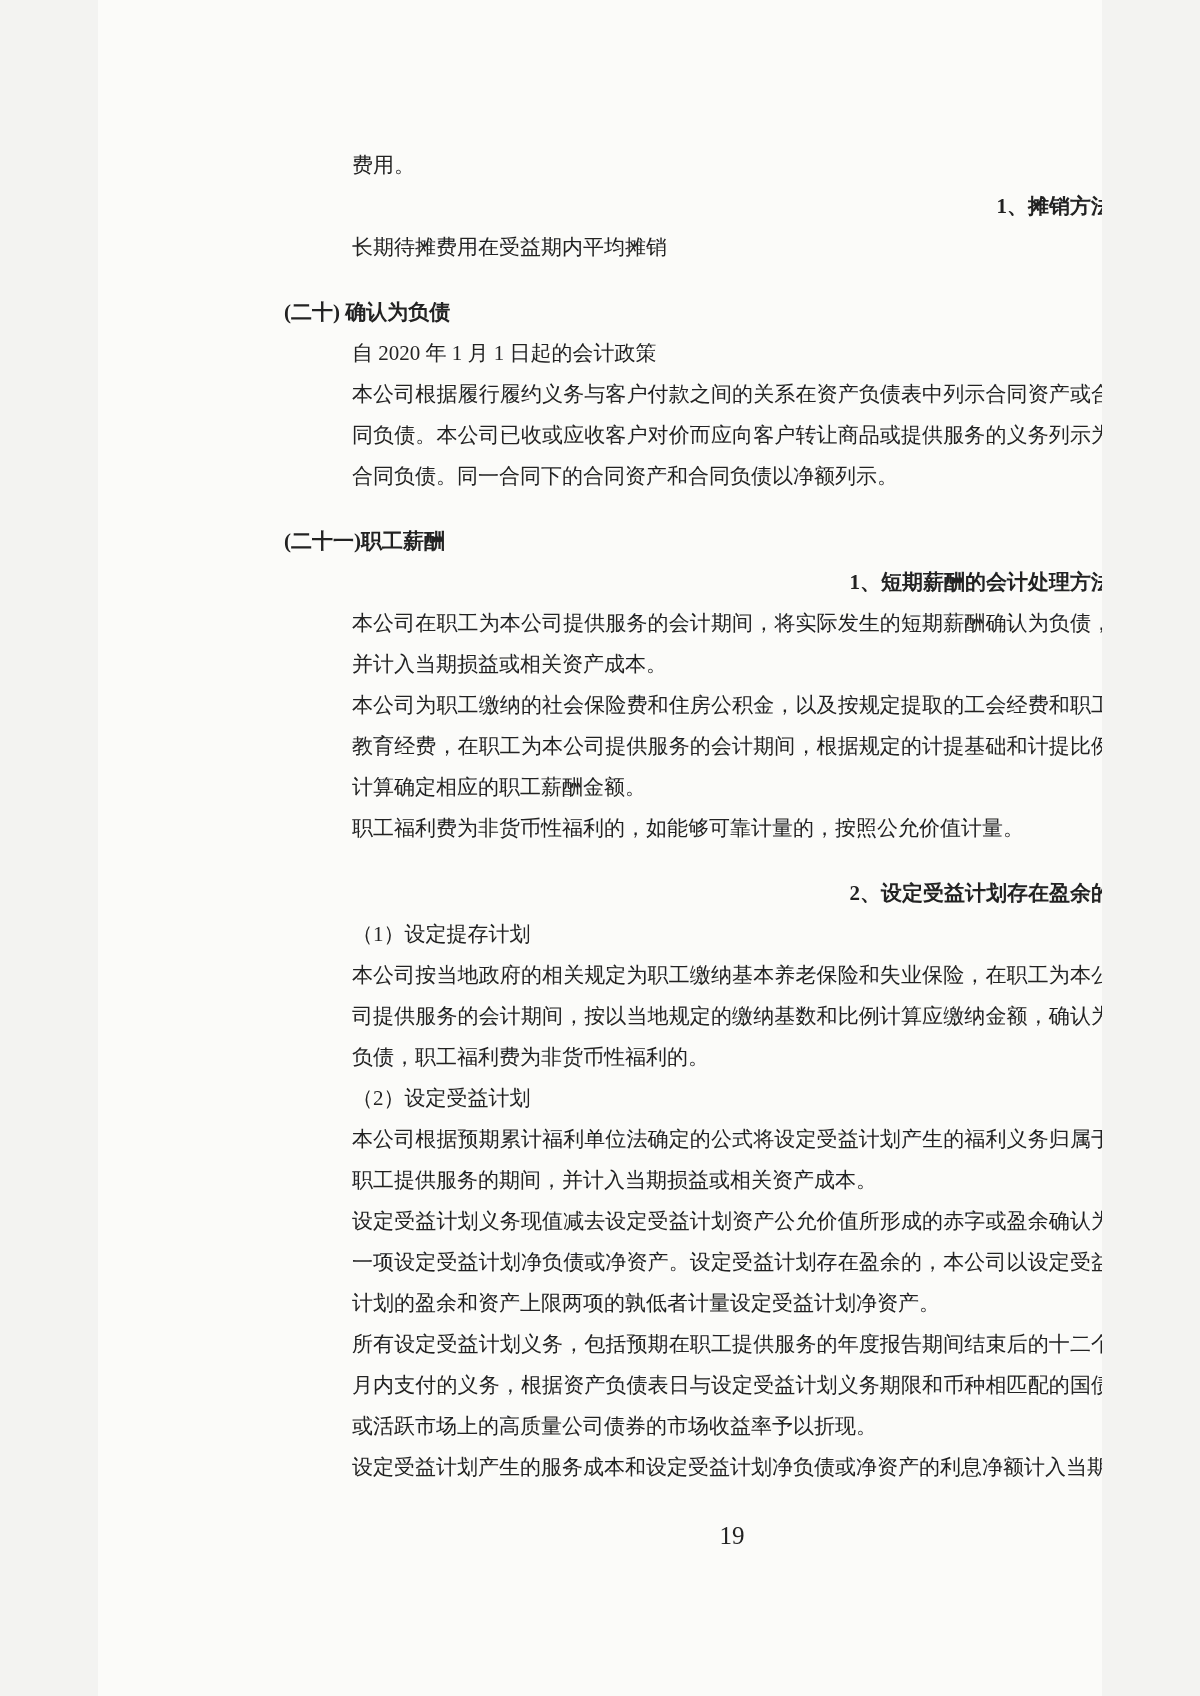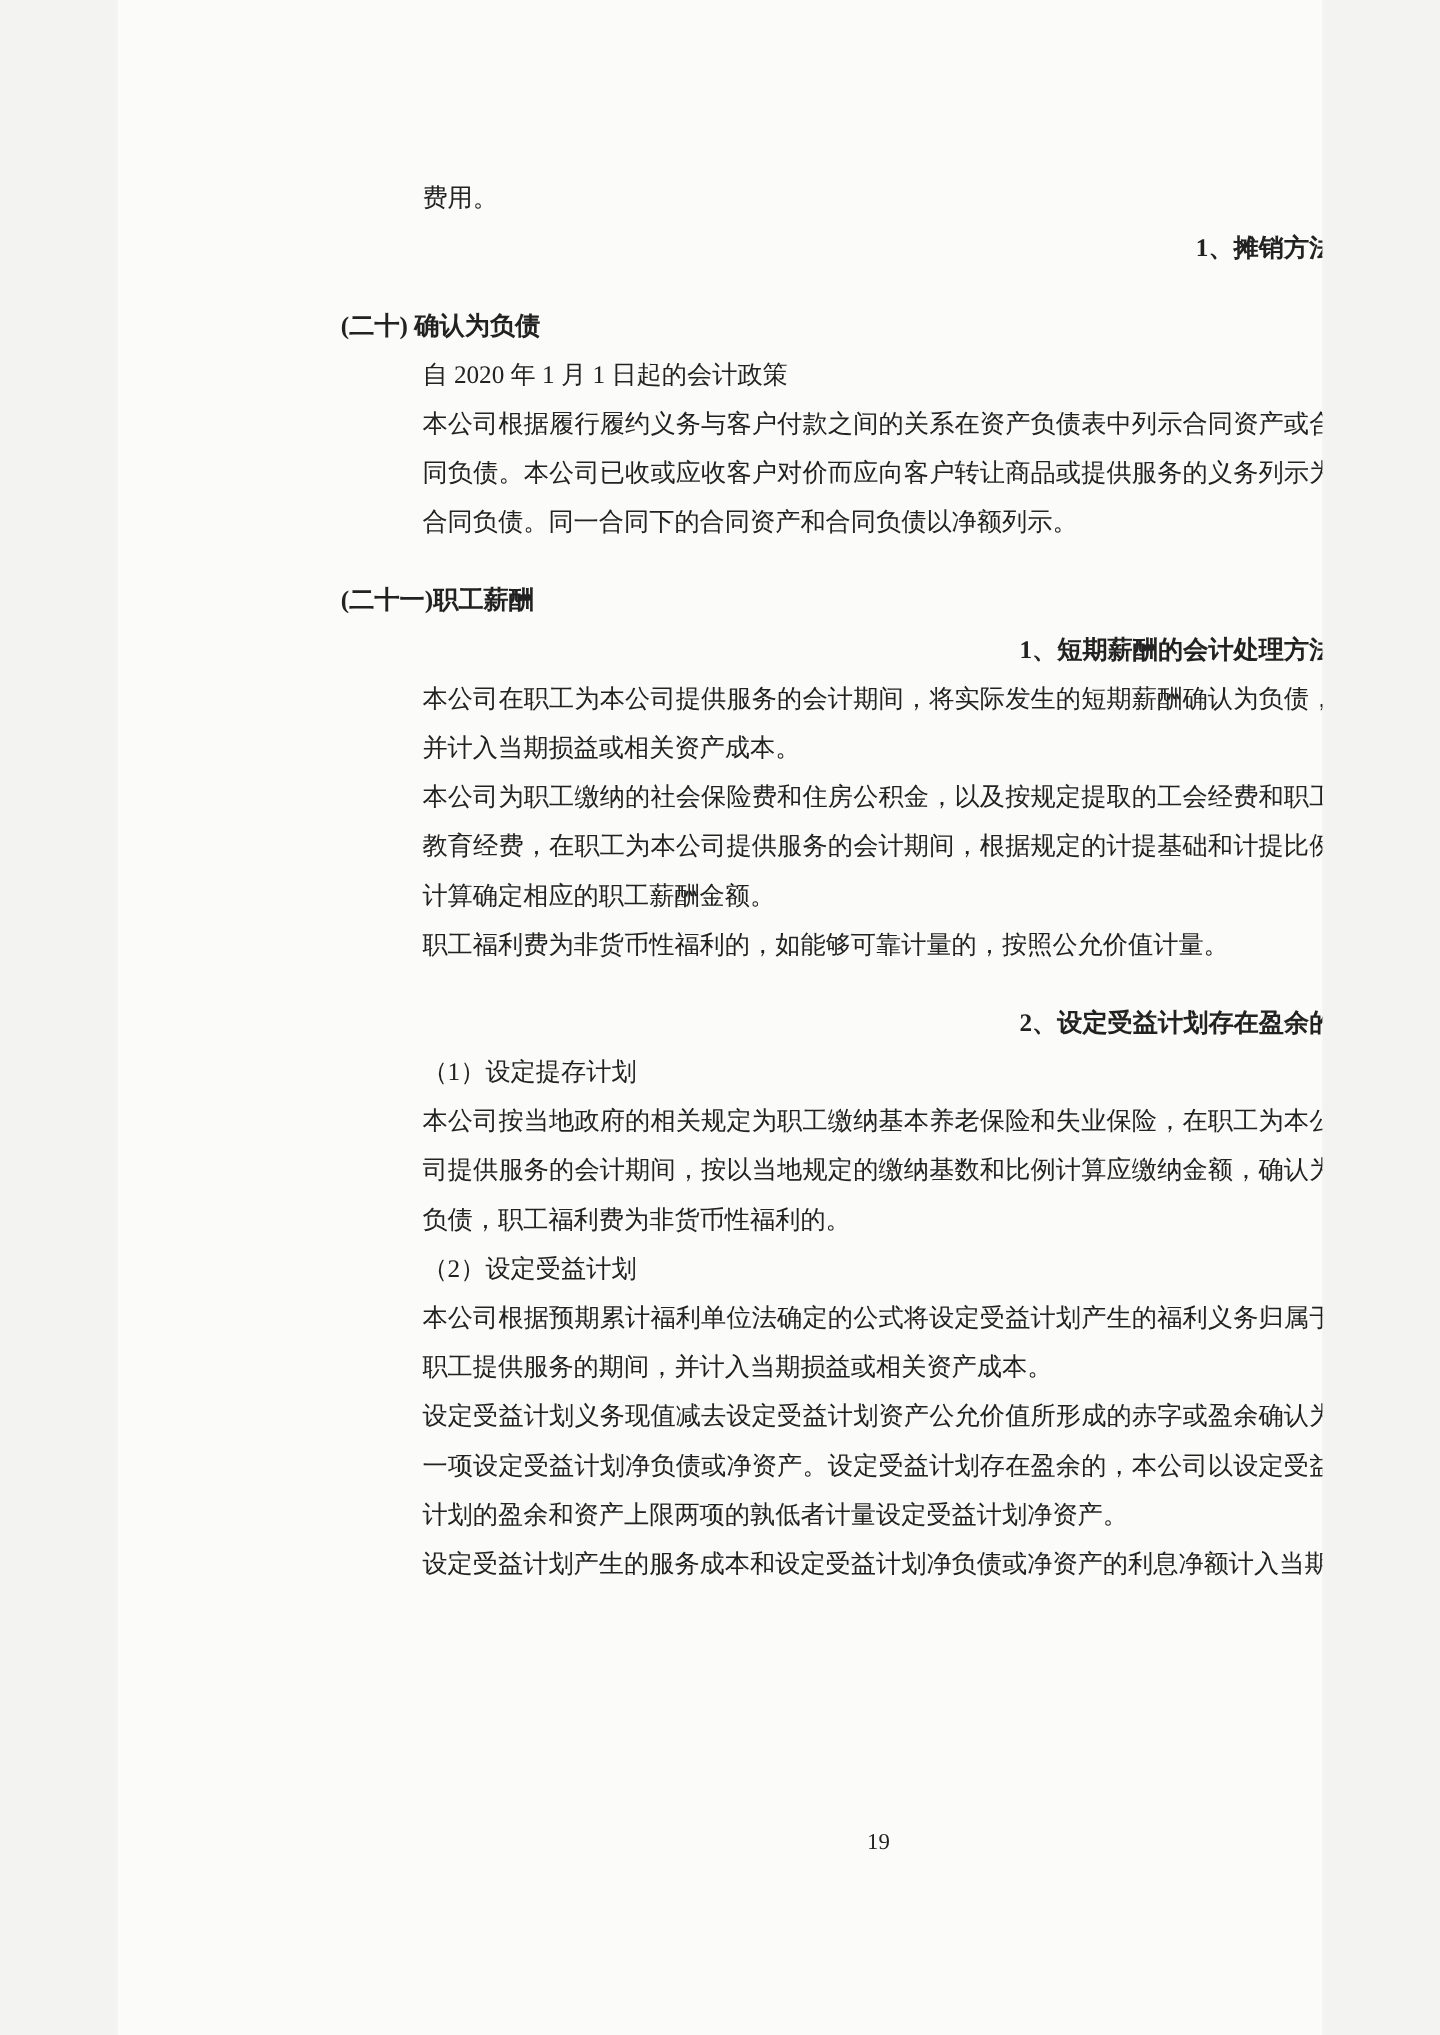--- a/index.html
+++ b/index.html
@@ -46,41 +46,43 @@
   }
   .blk.gap {
     margin-top: 24px;
   }
   .page-number {
     position: absolute;
     left: 254px;
     top: 1524px;
     width: 760px;
     text-align: center;
-    font-size: 19px;
+    font-size: 25px;
     line-height: 24px;
   }
 </style>
 </head>
 <body>
 
 <div class="page">
   <main class="content">
       <div class="blk body">费用。</div>
       <div class="blk subheading"><span class="num">1、</span><span class="lbl">摊销方法</span></div>
+      <div class="blk body">长期待摊费用在受益期内平均摊销</div>
       <div class="blk section gap"><span class="num">(二十)</span><span class="lbl"> 确认为负债</span></div>
       <div class="blk body">自 2020 年 1 月 1 日起的会计政策</div>
       <div class="blk para">本公司根据履行履约义务与客户付款之间的关系在资产负债表中列示合同资产或合同负债。本公司已收或应收客户对价而应向客户转让商品或提供服务的义务列示为合同负债。同一合同下的合同资产和合同负债以净额列示。</div>
       <div class="blk section gap"><span class="num">(二十一)</span><span class="lbl">职工薪酬</span></div>
       <div class="blk subheading"><span class="num">1、</span><span class="lbl">短期薪酬的会计处理方法</span></div>
       <div class="blk para">本公司在职工为本公司提供服务的会计期间，将实际发生的短期薪酬确认为负债，并计入当期损益或相关资产成本。</div>
       <div class="blk para">本公司为职工缴纳的社会保险费和住房公积金，以及按规定提取的工会经费和职工教育经费，在职工为本公司提供服务的会计期间，根据规定的计提基础和计提比例计算确定相应的职工薪酬金额。</div>
       <div class="blk para">职工福利费为非货币性福利的，如能够可靠计量的，按照公允价值计量。</div>
       <div class="blk subheading gap"><span class="num">2、</span><span class="lbl">设定受益计划存在盈余的</span></div>
       <div class="blk body">（1）设定提存计划</div>
       <div class="blk para">本公司按当地政府的相关规定为职工缴纳基本养老保险和失业保险，在职工为本公司提供服务的会计期间，按以当地规定的缴纳基数和比例计算应缴纳金额，确认为负债，职工福利费为非货币性福利的。</div>
       <div class="blk body">（2）设定受益计划</div>
       <div class="blk para">本公司根据预期累计福利单位法确定的公式将设定受益计划产生的福利义务归属于职工提供服务的期间，并计入当期损益或相关资产成本。</div>
       <div class="blk para">设定受益计划义务现值减去设定受益计划资产公允价值所形成的赤字或盈余确认为一项设定受益计划净负债或净资产。设定受益计划存在盈余的，本公司以设定受益计划的盈余和资产上限两项的孰低者计量设定受益计划净资产。</div>
+      <div class="blk para">所有设定受益计划义务，包括预期在职工提供服务的年度报告期间结束后的十二个月内支付的义务，根据资产负债表日与设定受益计划义务期限和币种相匹配的国债或活跃市场上的高质量公司债券的市场收益率予以折现。</div>
       <div class="blk para">设定受益计划产生的服务成本和设定受益计划净负债或净资产的利息净额计入当期</div>
     </main>
   <div class="page-number">19</div>
 </div>
 
 </body></html>

